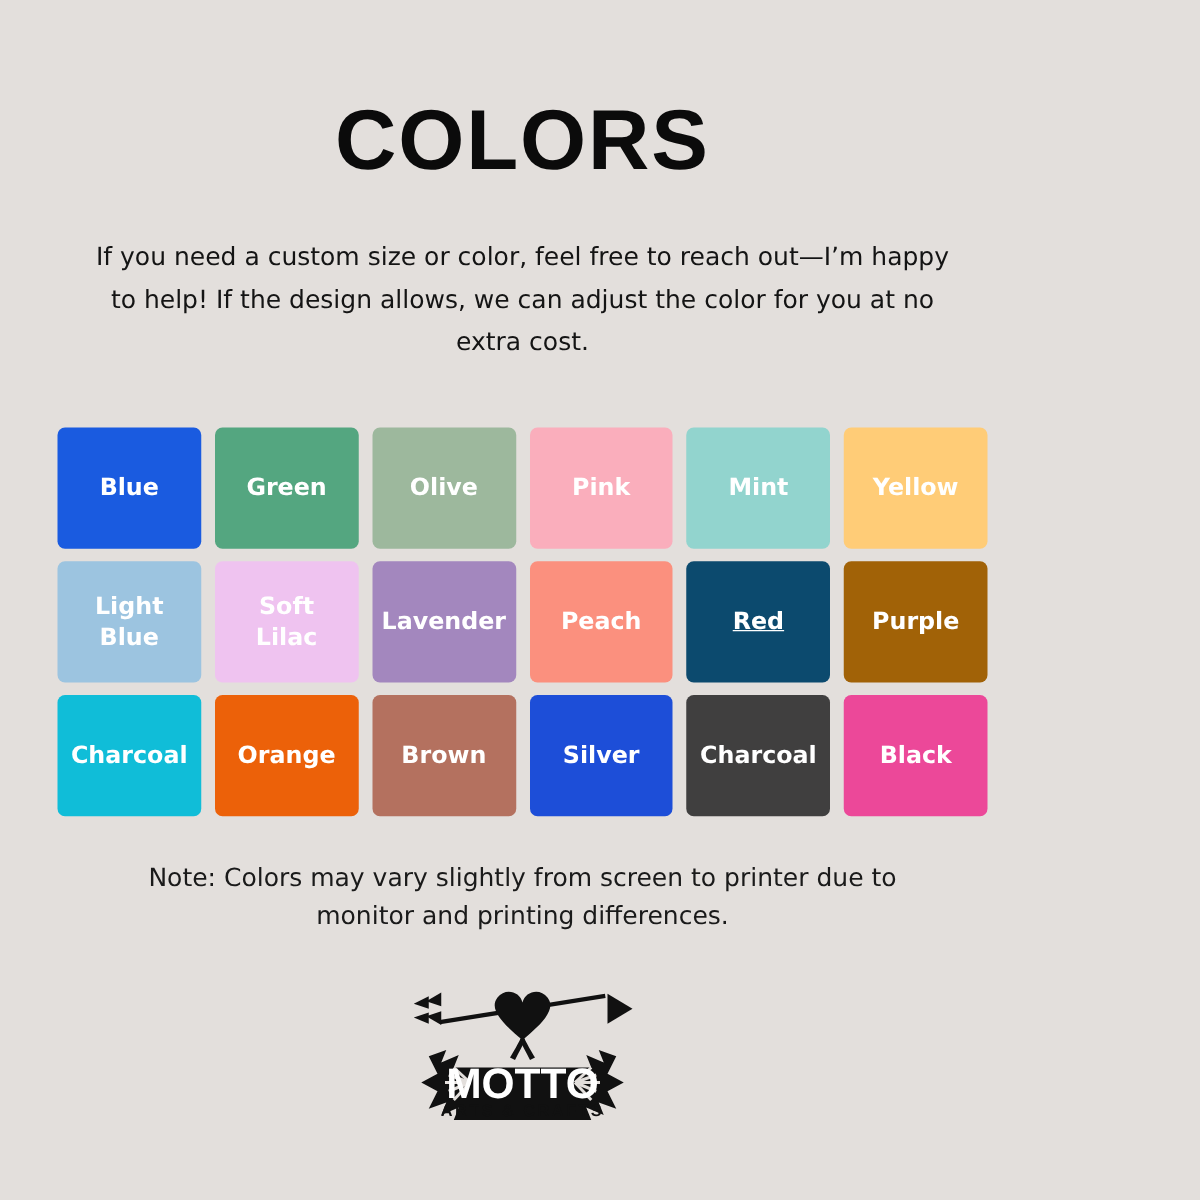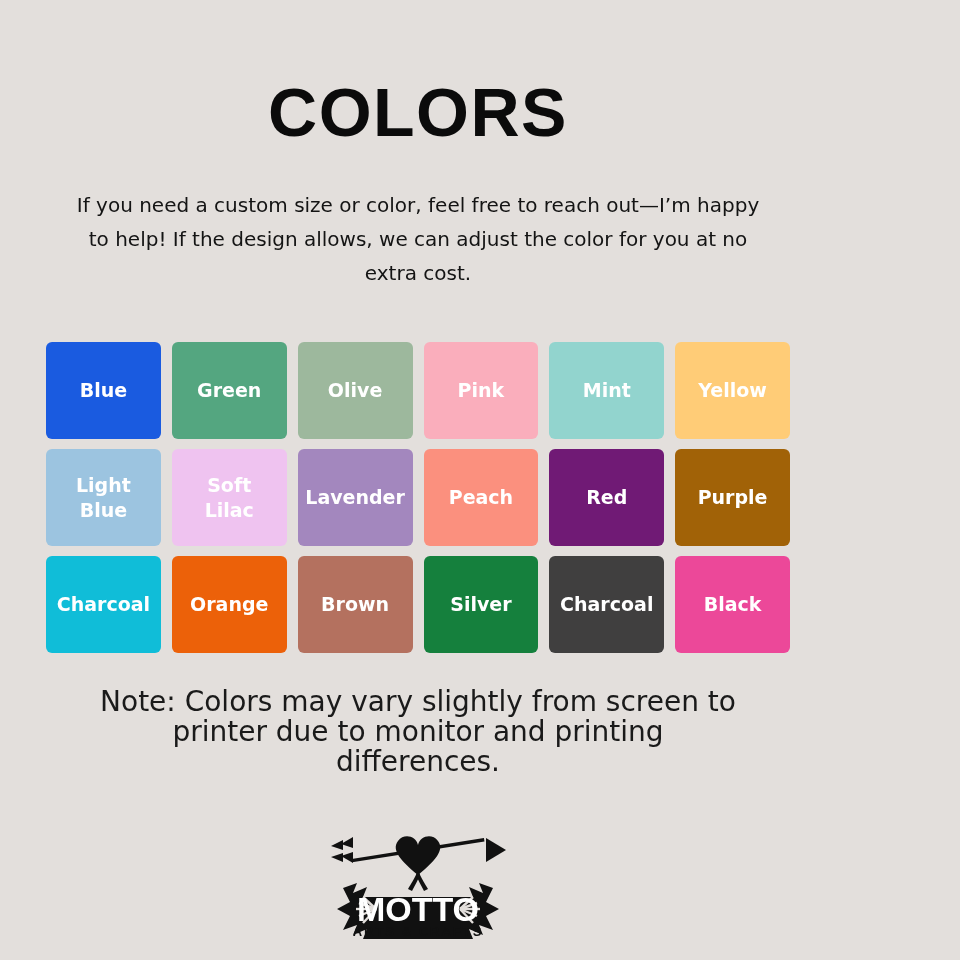--- a/index.html
+++ b/index.html
@@ -61,25 +61,25 @@
     color: #ffffff;
     font-size: 19px;
     font-weight: 700;
     line-height: 25px;
     font-family: "DejaVu Sans", sans-serif;
     box-sizing: border-box;
     padding: 14px 4px;
     white-space: pre-line;
   }
   .note {
-    margin: 13px;
-    padding-top: 21px;
+    margin: 0;
+    padding-top: 34px;
     width: 640px;
     text-align: center;
-    font-size: 28px;
+    font-size: 20px;
     line-height: 30px;
     color: #1a1a1a;
     font-family: "DejaVu Sans", sans-serif;
   }
   .logo-wrap {
     margin-top: 40px;
     width: 200px;
     height: 110px;
     display: flex;
     align-items: center;
@@ -102,26 +102,26 @@
       <div class="swatch" style="background: rgb(157, 184, 157); color: rgb(255, 255, 255);">Olive</div>
       <div class="swatch" style="background: rgb(250, 174, 188); color: rgb(255, 255, 255);">Pink</div>
       <div class="swatch" style="background: rgb(146, 212, 206); color: rgb(255, 255, 255);">Mint</div>
       <div class="swatch" style="background: rgb(255, 204, 119); color: rgb(255, 255, 255);">Yellow</div>
       <div class="swatch" style="background: rgb(156, 196, 224); color: rgb(255, 255, 255);">Light
 Blue</div>
       <div class="swatch" style="background: rgb(239, 195, 240); color: rgb(255, 255, 255);">Soft
 Lilac</div>
       <div class="swatch" style="background: rgb(163, 135, 190); color: rgb(255, 255, 255);">Lavender</div>
       <div class="swatch" style="background: rgb(251, 144, 126); color: rgb(255, 255, 255);">Peach</div>
-      <div class="swatch" style="background: #701a75; color: rgb(255, 255, 255);">Red</div>
+      <div class="swatch" style="background: #0c4a6e; color: rgb(255, 255, 255); text-decoration: underline;">Red</div>
       <div class="swatch" style="background: #a16207; color: rgb(255, 255, 255);">Purple</div>
       <div class="swatch" style="background: rgb(16, 189, 216); color: rgb(255, 255, 255);">Charcoal</div>
       <div class="swatch" style="background: rgb(236, 97, 9); color: rgb(255, 255, 255);">Orange</div>
       <div class="swatch" style="background: rgb(180, 113, 95); color: rgb(255, 255, 255);">Brown</div>
-      <div class="swatch" style="background: #15803d; color: rgb(255, 255, 255);">Silver</div>
+      <div class="swatch" style="background: #1d4ed8; color: rgb(255, 255, 255);">Silver</div>
       <div class="swatch" style="background: rgb(64, 63, 63); color: rgb(255, 255, 255);">Charcoal</div>
       <div class="swatch" style="background: #ec4899; color: rgb(255, 255, 255);">Black</div>
     </div>
 
   <p class="note">Note: Colors may vary slightly from screen to printer due to monitor and printing differences.</p>
 
   <div class="logo-wrap">
     <svg width="190" height="108" viewBox="0 0 190 108">
       <g fill="#111111">
 

